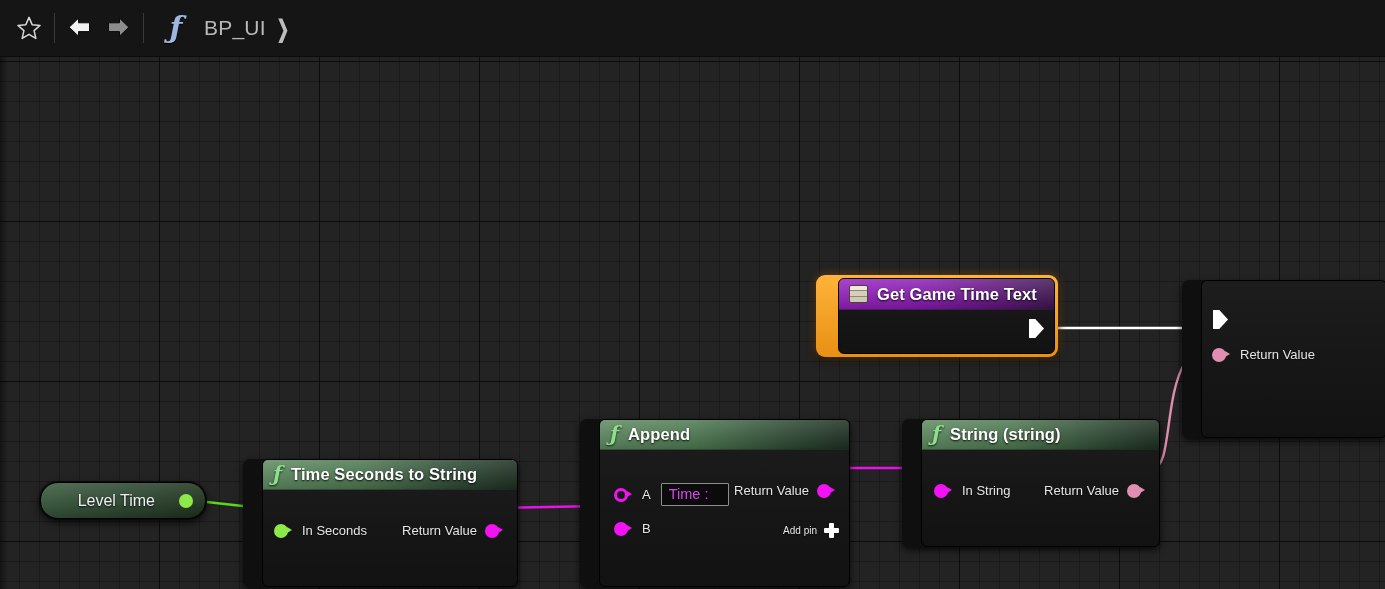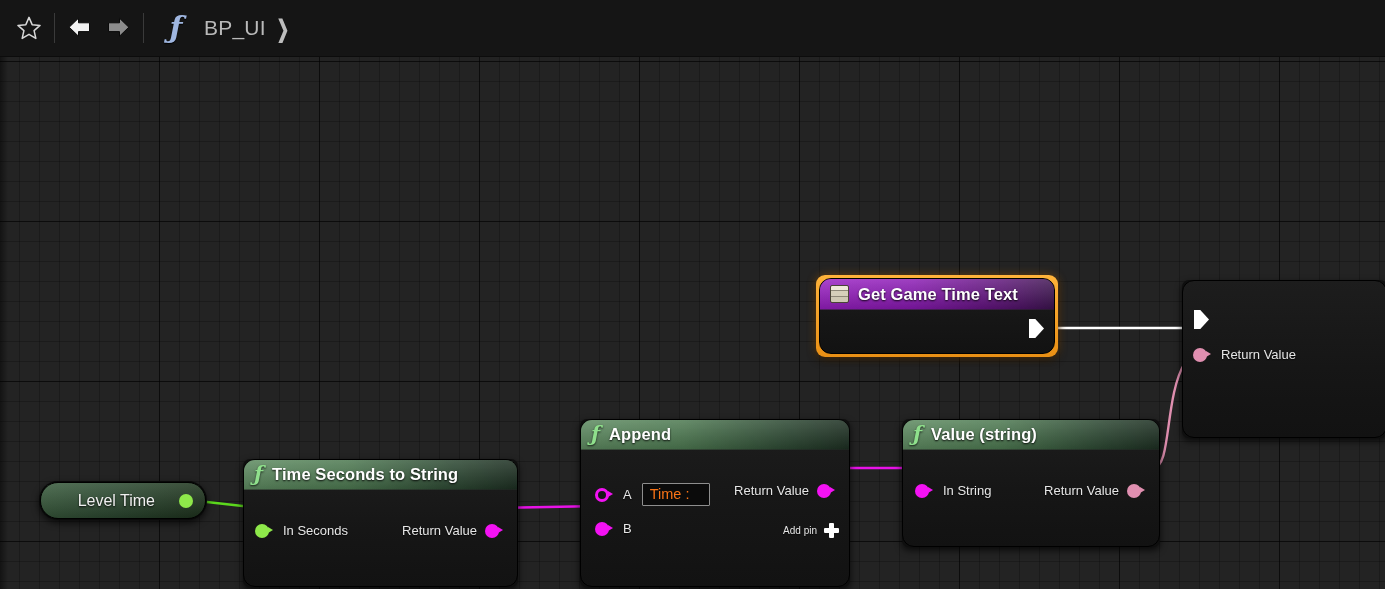--- a/index.html
+++ b/index.html
@@ -131,26 +131,27 @@
   .node {
     position: absolute;
     z-index: 5;
     border-radius: 7px;
     box-sizing: border-box;
     background: #0f0f0f;
     box-shadow: 0 3px 7px rgba(0,0,0,0.75);
   }
   .node-inner {
     position: relative;
-    border-radius: 12px;
+    border-radius: 6px;
     overflow: hidden;
     background: linear-gradient(to bottom, #1d1d1d 0%, #161616 55%, #121212 100%);
     border: 1px solid #000;
     box-sizing: border-box;
     height: 100%;
+    margin-left: 19px;
   }
   .node-header {
     position: relative;
     display: flex;
     align-items: center;
     gap: 9px;
     padding: 0 12px 0 10px;
     box-sizing: border-box;
   }
   .node-title {
@@ -266,21 +267,21 @@
     clip-path: polygon(0% 0%, 42% 0%, 100% 50%, 42% 100%, 0% 100%);
   }
 
   
   .pin-textbox {
     display: inline-block;
     min-width: 52px;
     padding: 1px 7px 2px 7px;
     background: #0b0b0b;
     border: 1px solid #8e8e8e;
-    color: #f97316;
+    color: #d946ef;
     font-size: 14.5px;
     line-height: 18px;
     border-radius: 1px;
     margin-left: 2px;
   }
 
   .addpin-row {
     position: absolute;
     right: 10px;
     display: flex;
@@ -467,21 +468,21 @@
             <span class="plus"></span>
           </div>
         </div>
       </div>
     </div>
 
     <div class="node" style="left:902px; top:362px; width:258px; height:128px;">
       <div class="node-inner">
         <div class="node-header hdr-green">
           <span class="f-icon">ƒ</span>
-          <span class="node-title">Value (string)</span>
+          <span class="node-title">String (string)</span>
         </div>
         <div class="node-body" style="height:97px;">
           <div class="pin-row left" style="top:33px; left:12px;">
             <span class="pin-data filled" style="color:#f312f3;">
               <span class="dot"></span>
               <span class="tri"></span>
             </span>
             <span class="pin-label">In String</span>
           </div>
           <div class="pin-row right" style="top:33px; right:12px;">

